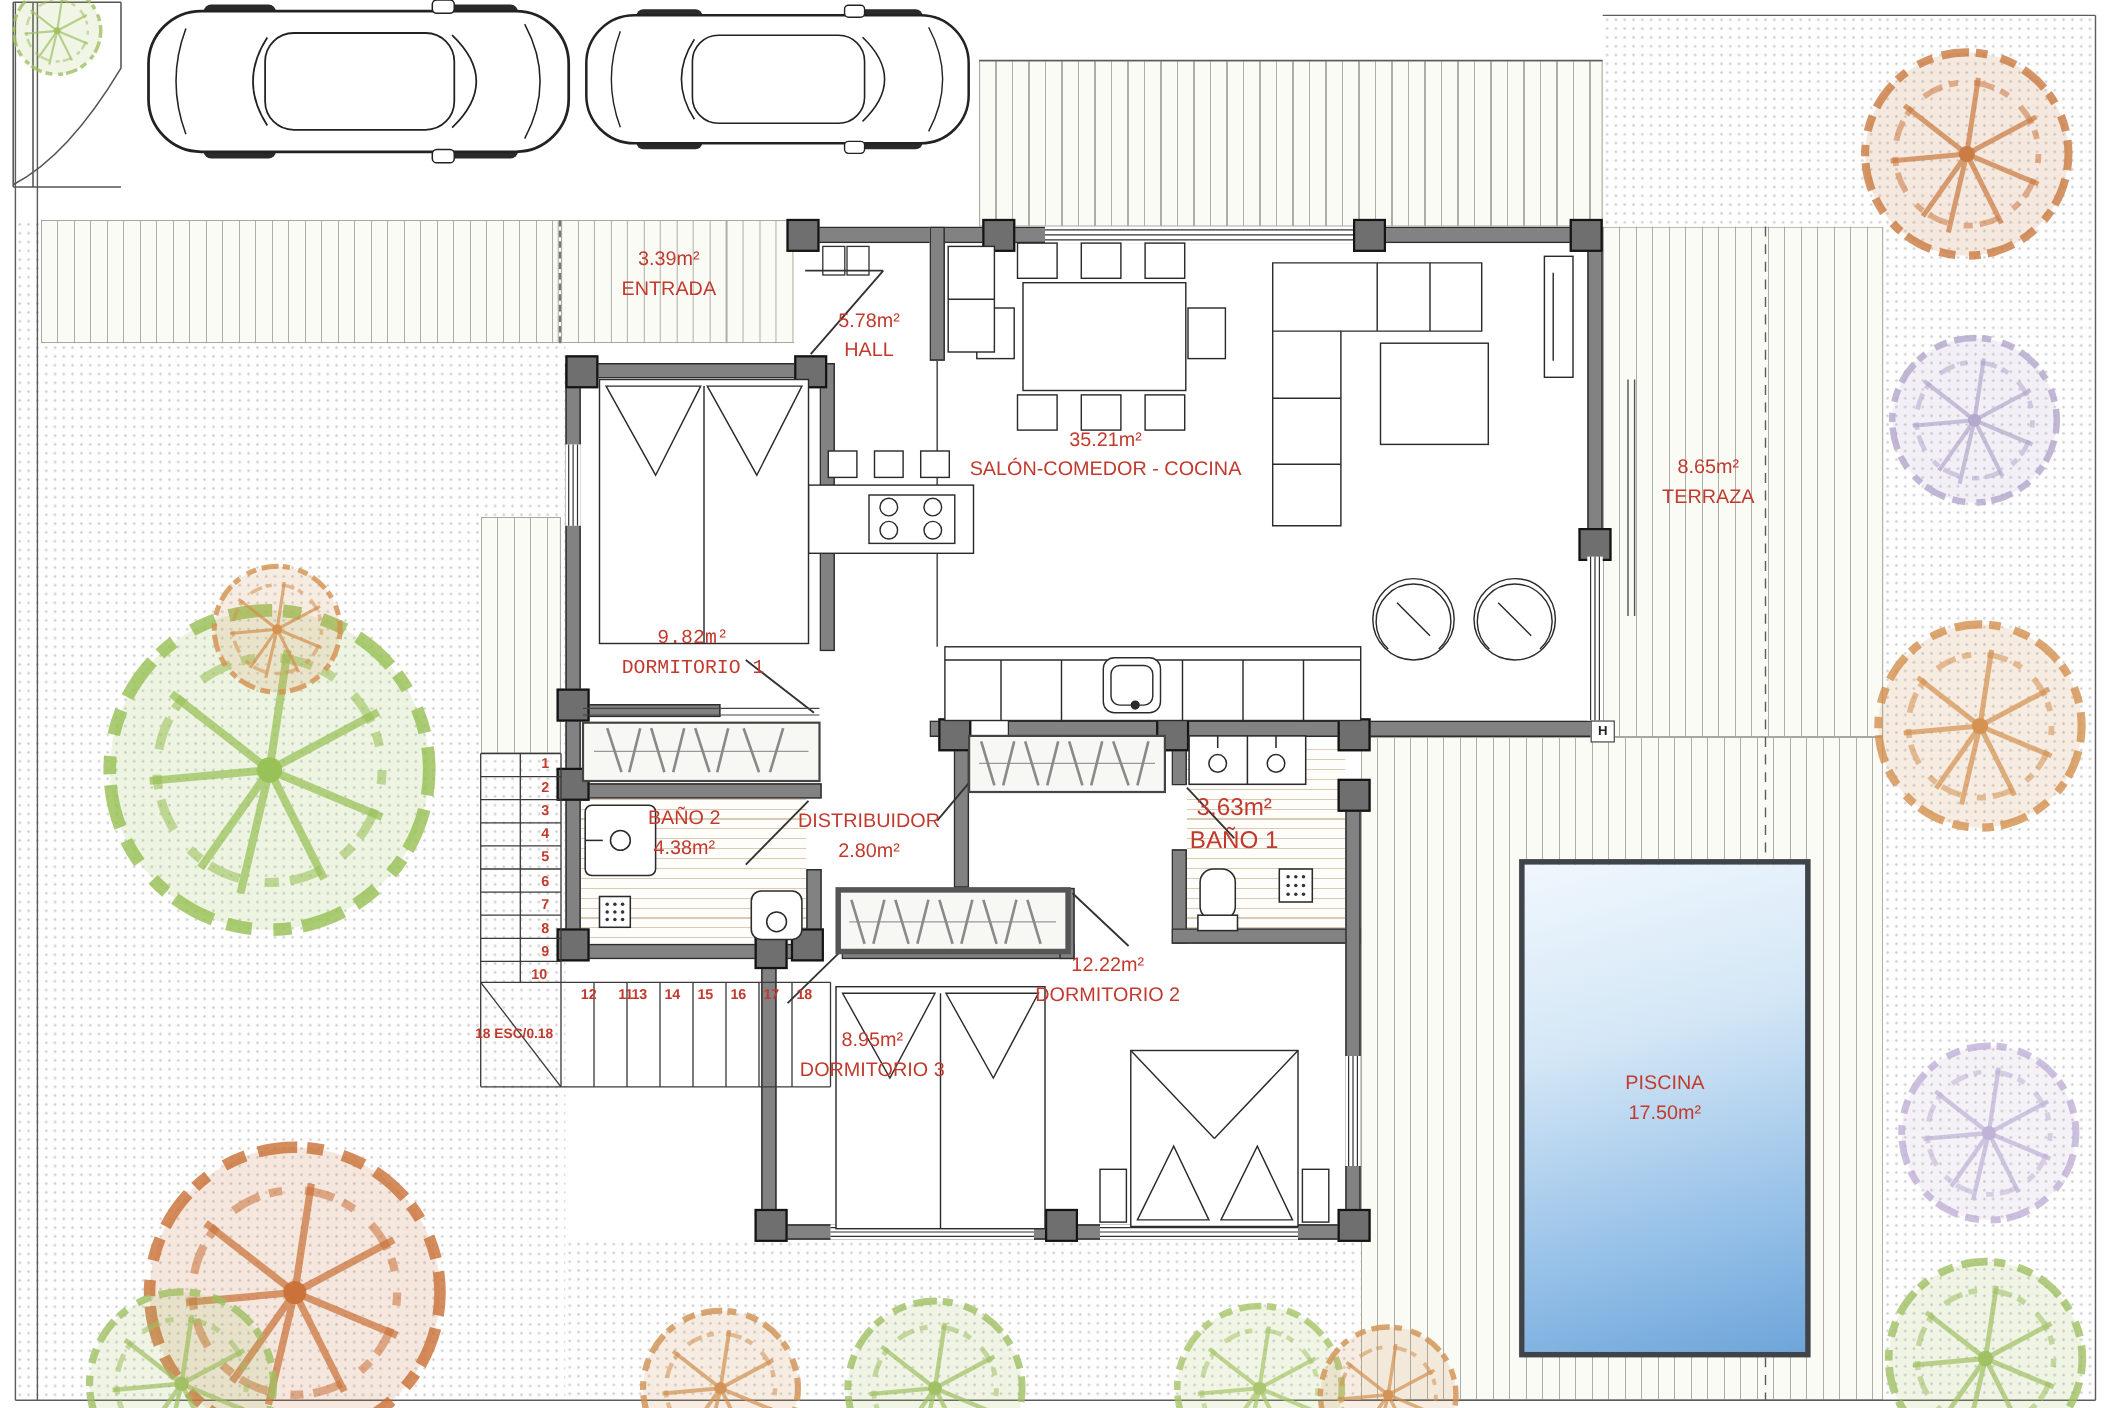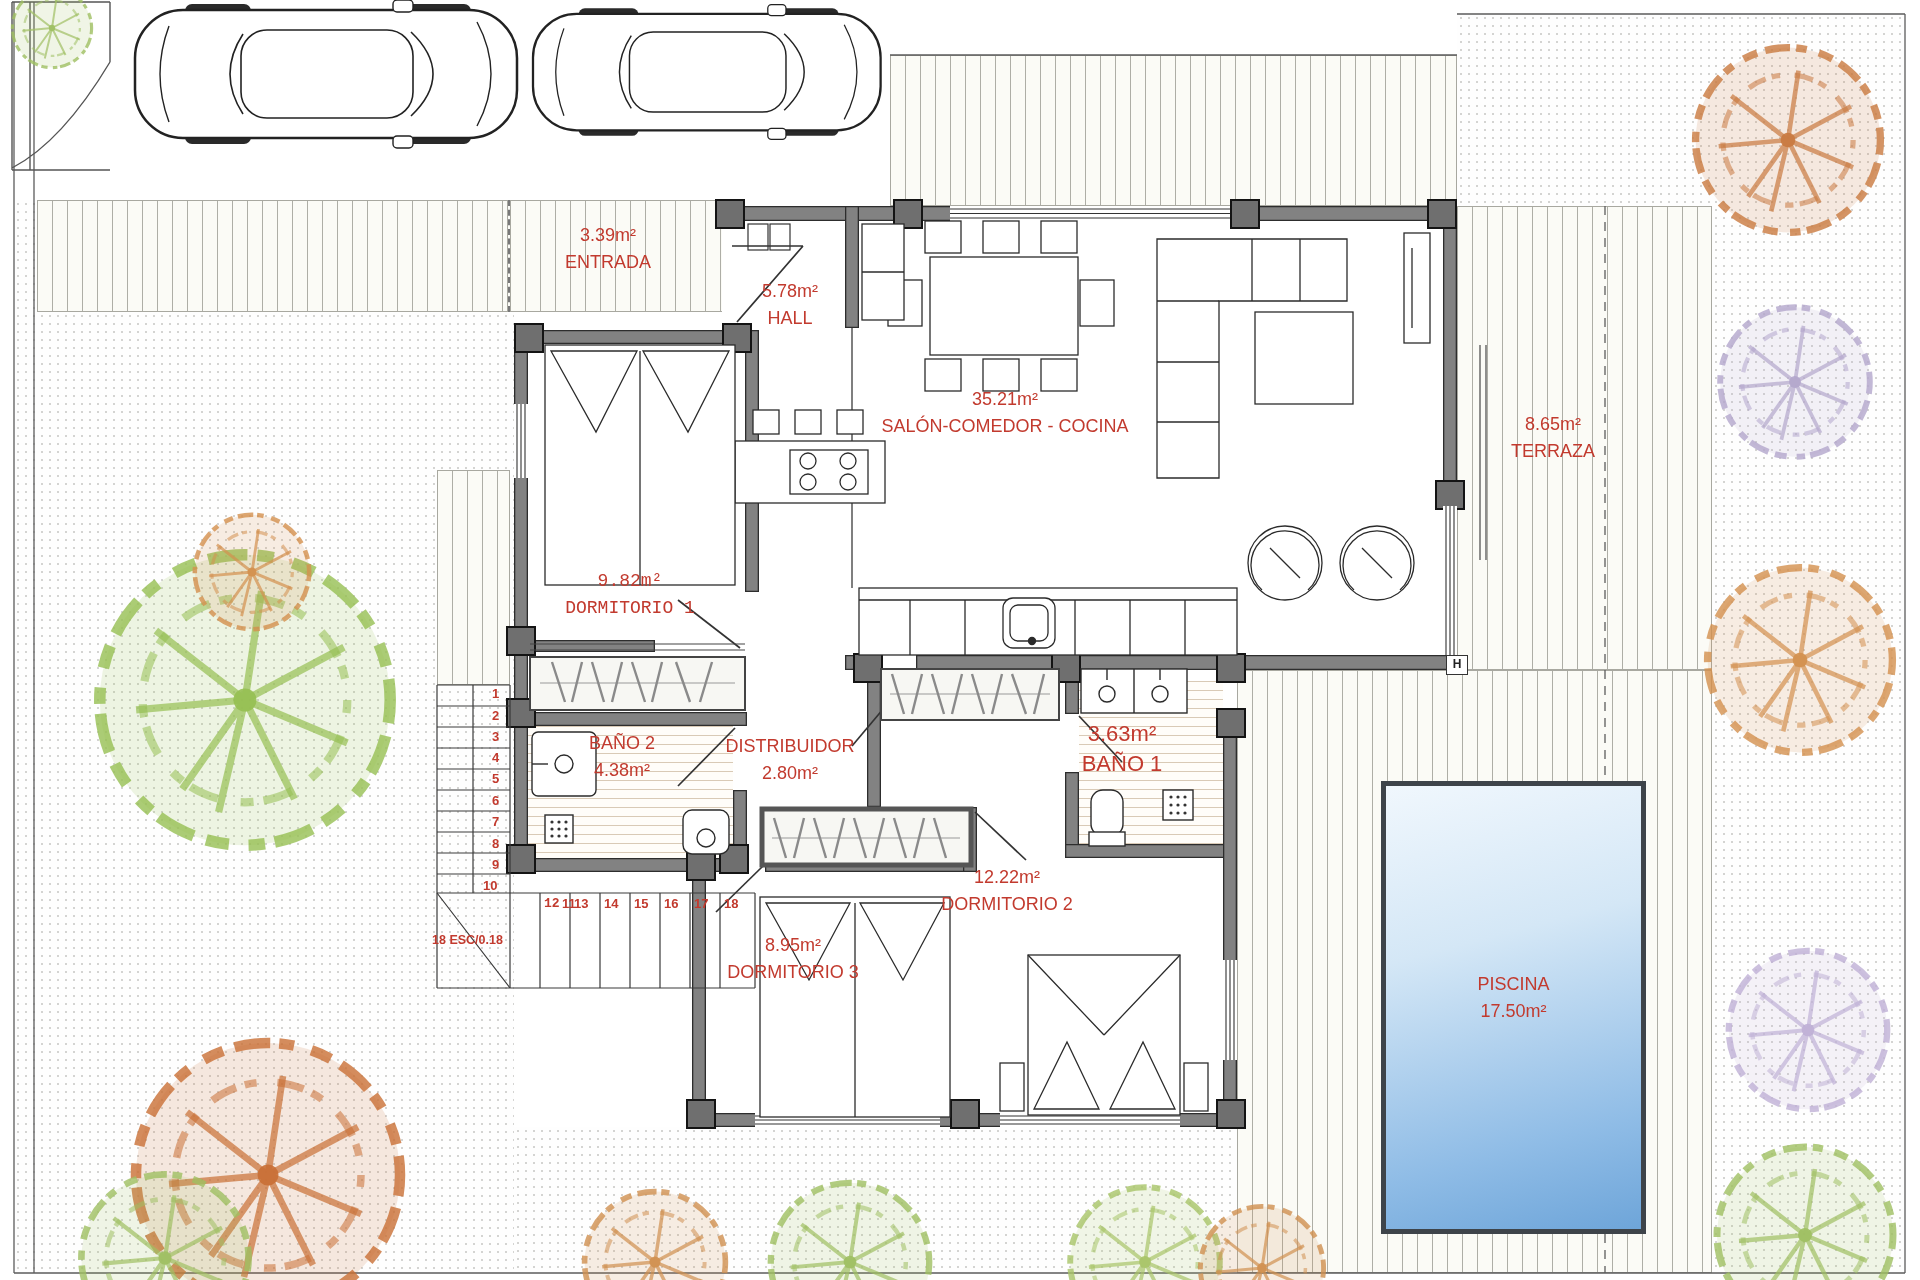--- a/index.html
+++ b/index.html
@@ -372,21 +372,21 @@
   <span class="snum" style="left:492px;top:709px;">2</span>
   <span class="snum" style="left:492px;top:730px;">3</span>
   <span class="snum" style="left:492px;top:751px;">4</span>
   <span class="snum" style="left:492px;top:772px;">5</span>
   <span class="snum" style="left:492px;top:794px;">6</span>
   <span class="snum" style="left:492px;top:815px;">7</span>
   <span class="snum" style="left:492px;top:837px;">8</span>
   <span class="snum" style="left:492px;top:858px;">9</span>
   <span class="snum" style="left:483px;top:879px;">10</span>
   <span class="snum" style="left:514px;top:897px;margin-left:48px;">11</span>
-  <span class="snum" style="left:544px;top:897px;font-family:Liberation Mono, monospace;">12</span>
+  <span class="snum" style="left:528px;top:897px;">12</span>
   <span class="snum" style="left:574px;top:897px;">13</span>
   <span class="snum" style="left:604px;top:897px;">14</span>
   <span class="snum" style="left:634px;top:897px;">15</span>
   <span class="snum" style="left:664px;top:897px;">16</span>
   <span class="snum" style="left:694px;top:897px;">17</span>
   <span class="snum" style="left:724px;top:897px;">18</span>
   <span class="esc" style="left:432px;top:934px;">18 ESC/0.18</span>
 
   <div class="hmark">H</div>
 

